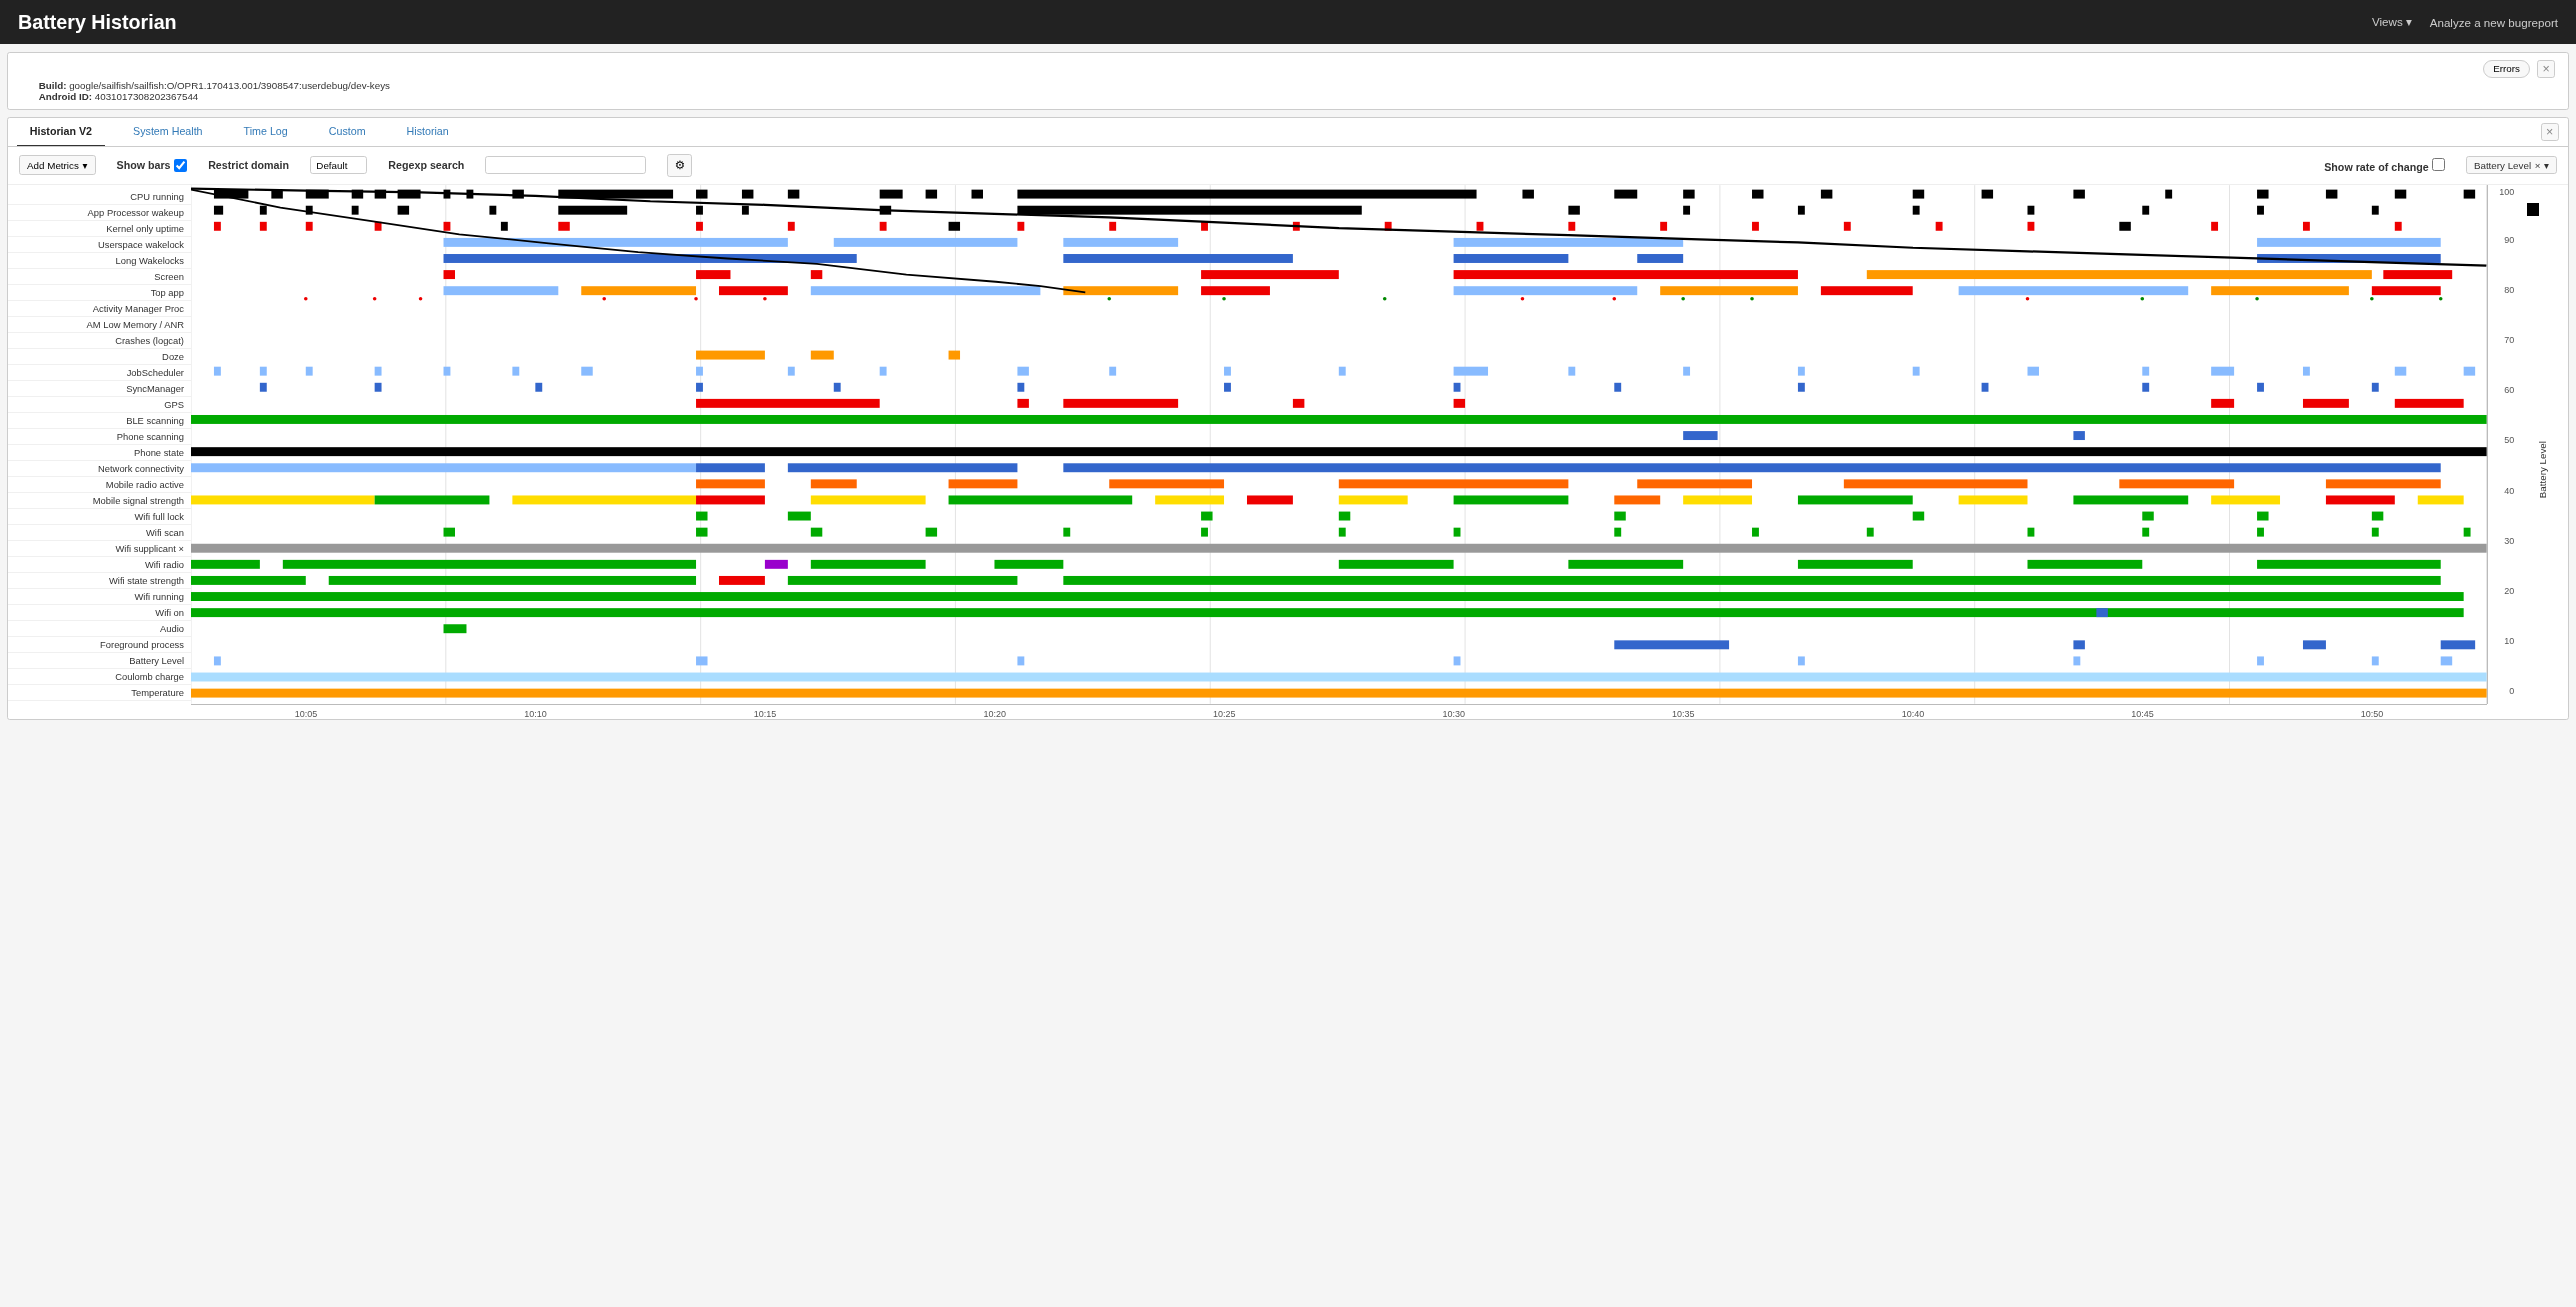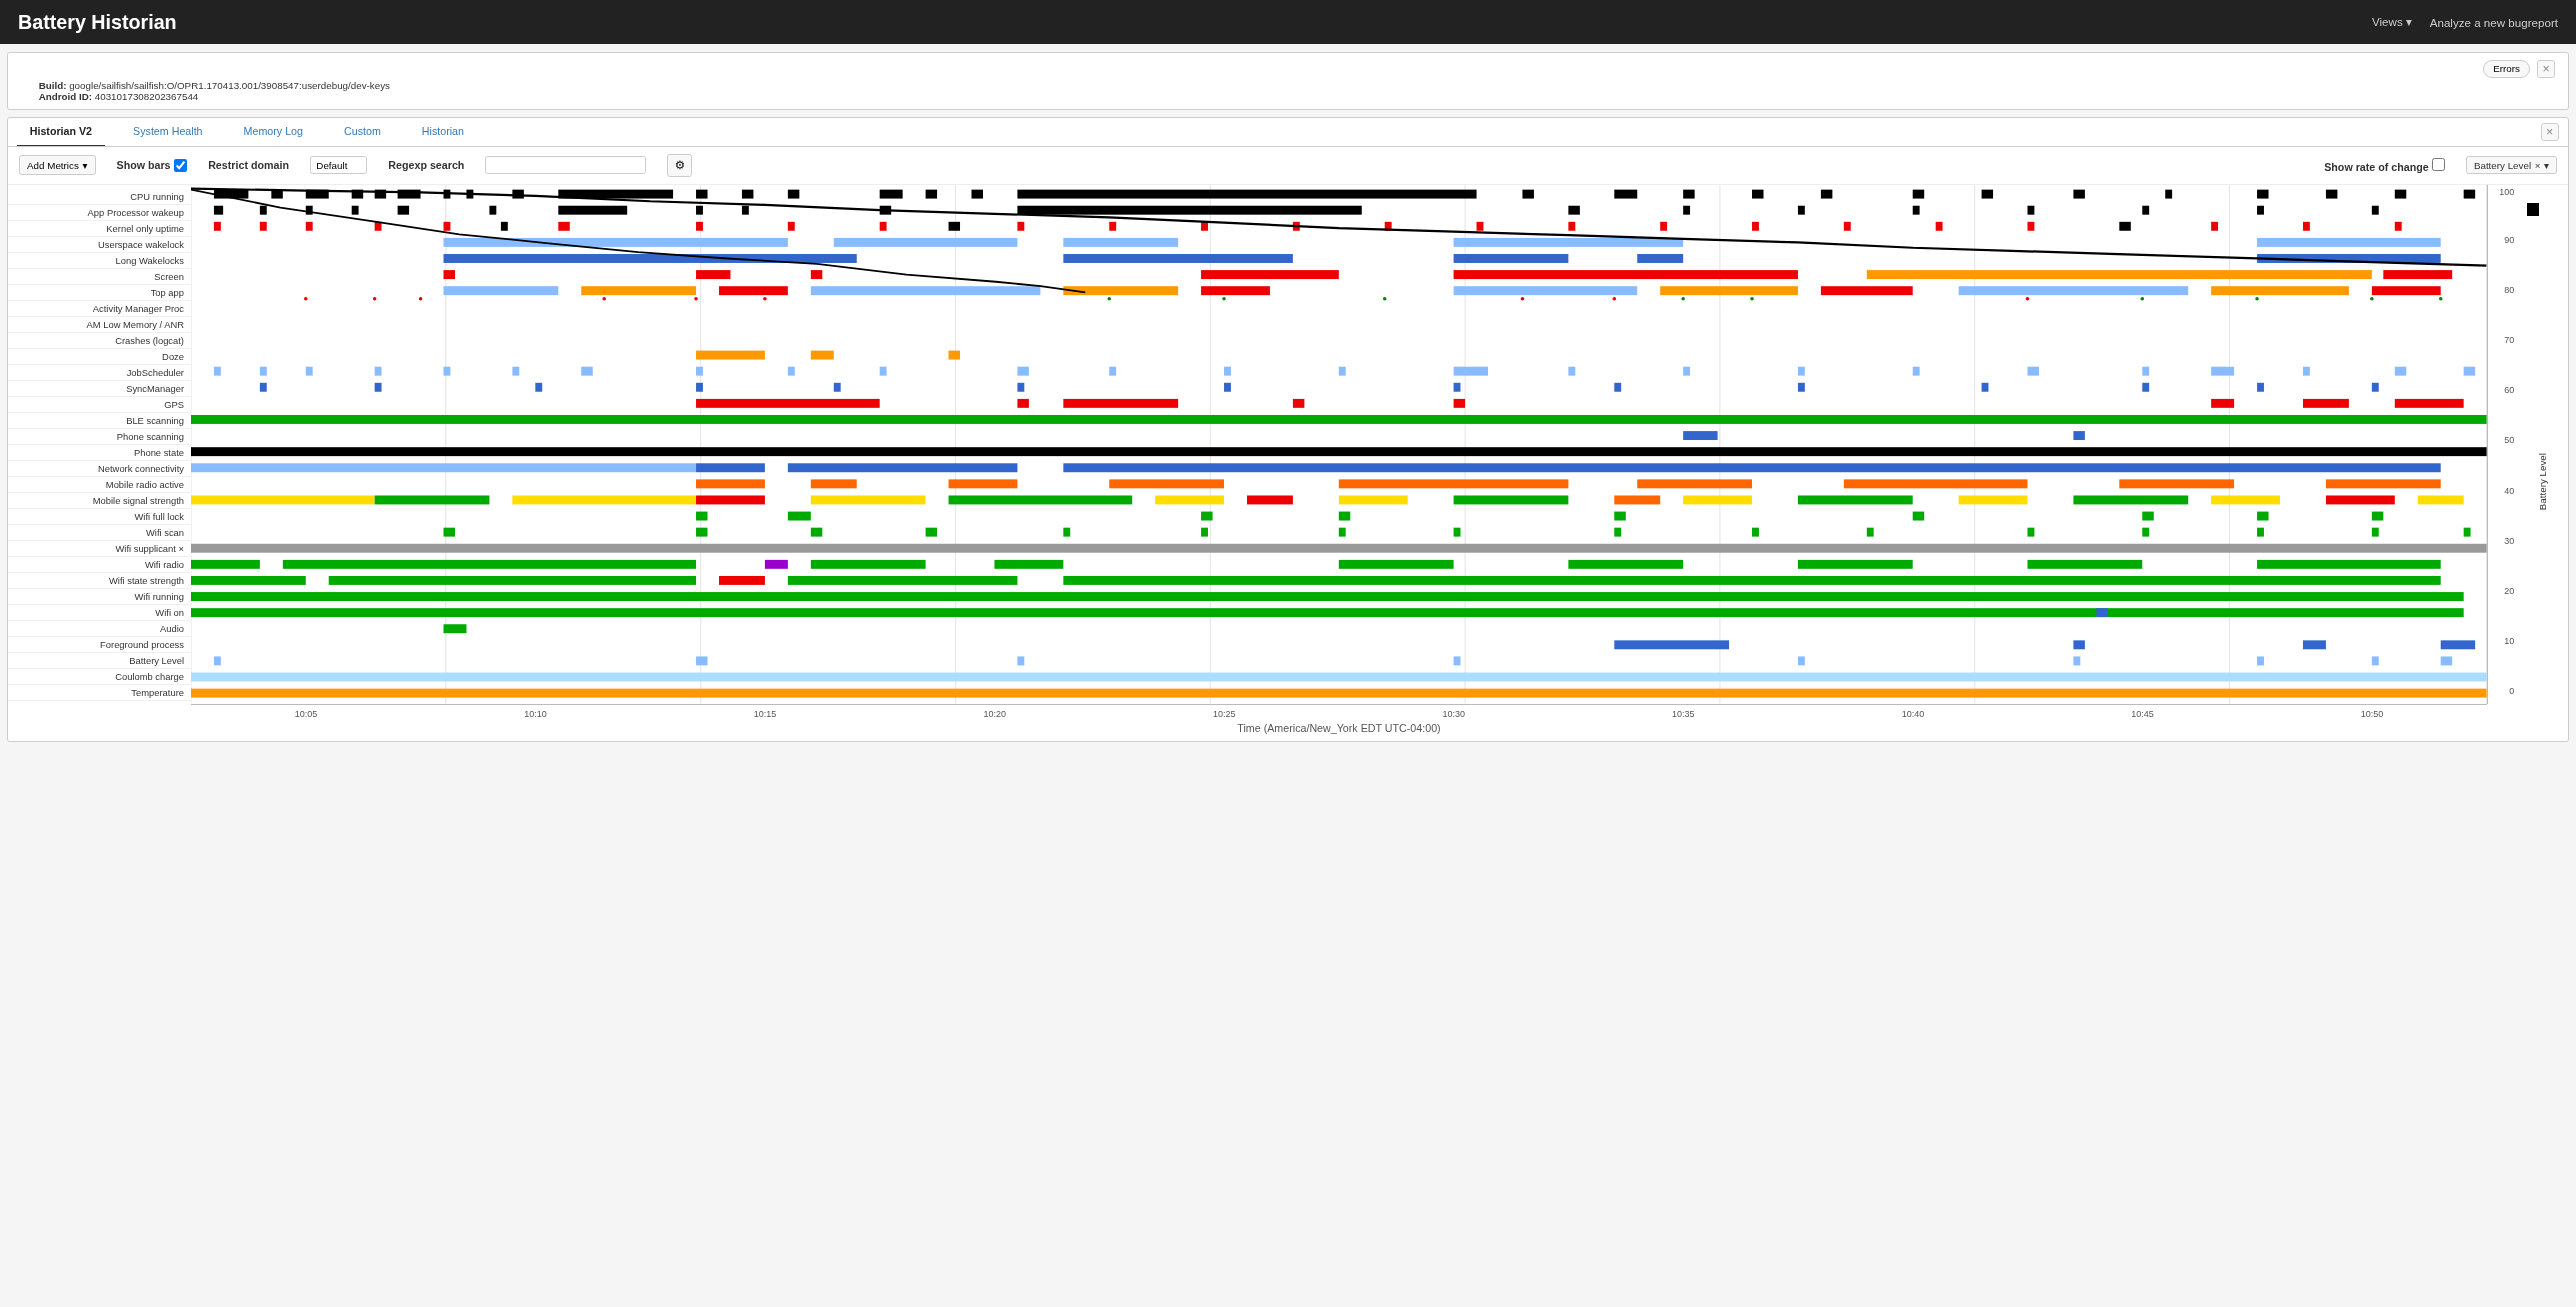--- a/index.html
+++ b/index.html
@@ -245,21 +245,21 @@
     <span class="close-x">×</span>
   </div>
 </div>
 
 <div id="main-container">
 
   <div id="tabs">
     <div id="tabs-left">
       <div class="tab active">Historian V2</div>
       <div class="tab blue">System Health</div>
-      <div class="tab blue">Memory Log</div>
+      <div class="tab blue">Time Log</div>
       <div class="tab blue">Custom</div>
       <div class="tab blue">Historian</div>
     </div>
     <span class="close-x">×</span>
   </div>
 
   <div id="toolbar">
     <button class="btn-add-metrics">
       <span>Add Metrics</span>
       <span>▾</span>
@@ -653,21 +653,20 @@
         <div class="time-label">10:10</div>
         <div class="time-label">10:15</div>
         <div class="time-label">10:20</div>
         <div class="time-label">10:25</div>
         <div class="time-label">10:30</div>
         <div class="time-label">10:35</div>
         <div class="time-label">10:40</div>
         <div class="time-label">10:45</div>
         <div class="time-label">10:50</div>
       </div>
-      <div id="time-title">Time (America/New_York EDT UTC-04:00)</div>
     </div>
 
     <div id="right-panel">
       <div id="y-ticks-col" style="width:31px;border-left:0.9px solid #bbb;position:relative;height:519px;">
 
         <span class="y-tick" style="top:1.8px;">100</span>
         <span class="y-tick" style="top:50px;">90</span>
         <span class="y-tick" style="top:100px;">80</span>
         <span class="y-tick" style="top:150px;">70</span>
         <span class="y-tick" style="top:200px;">60</span>

